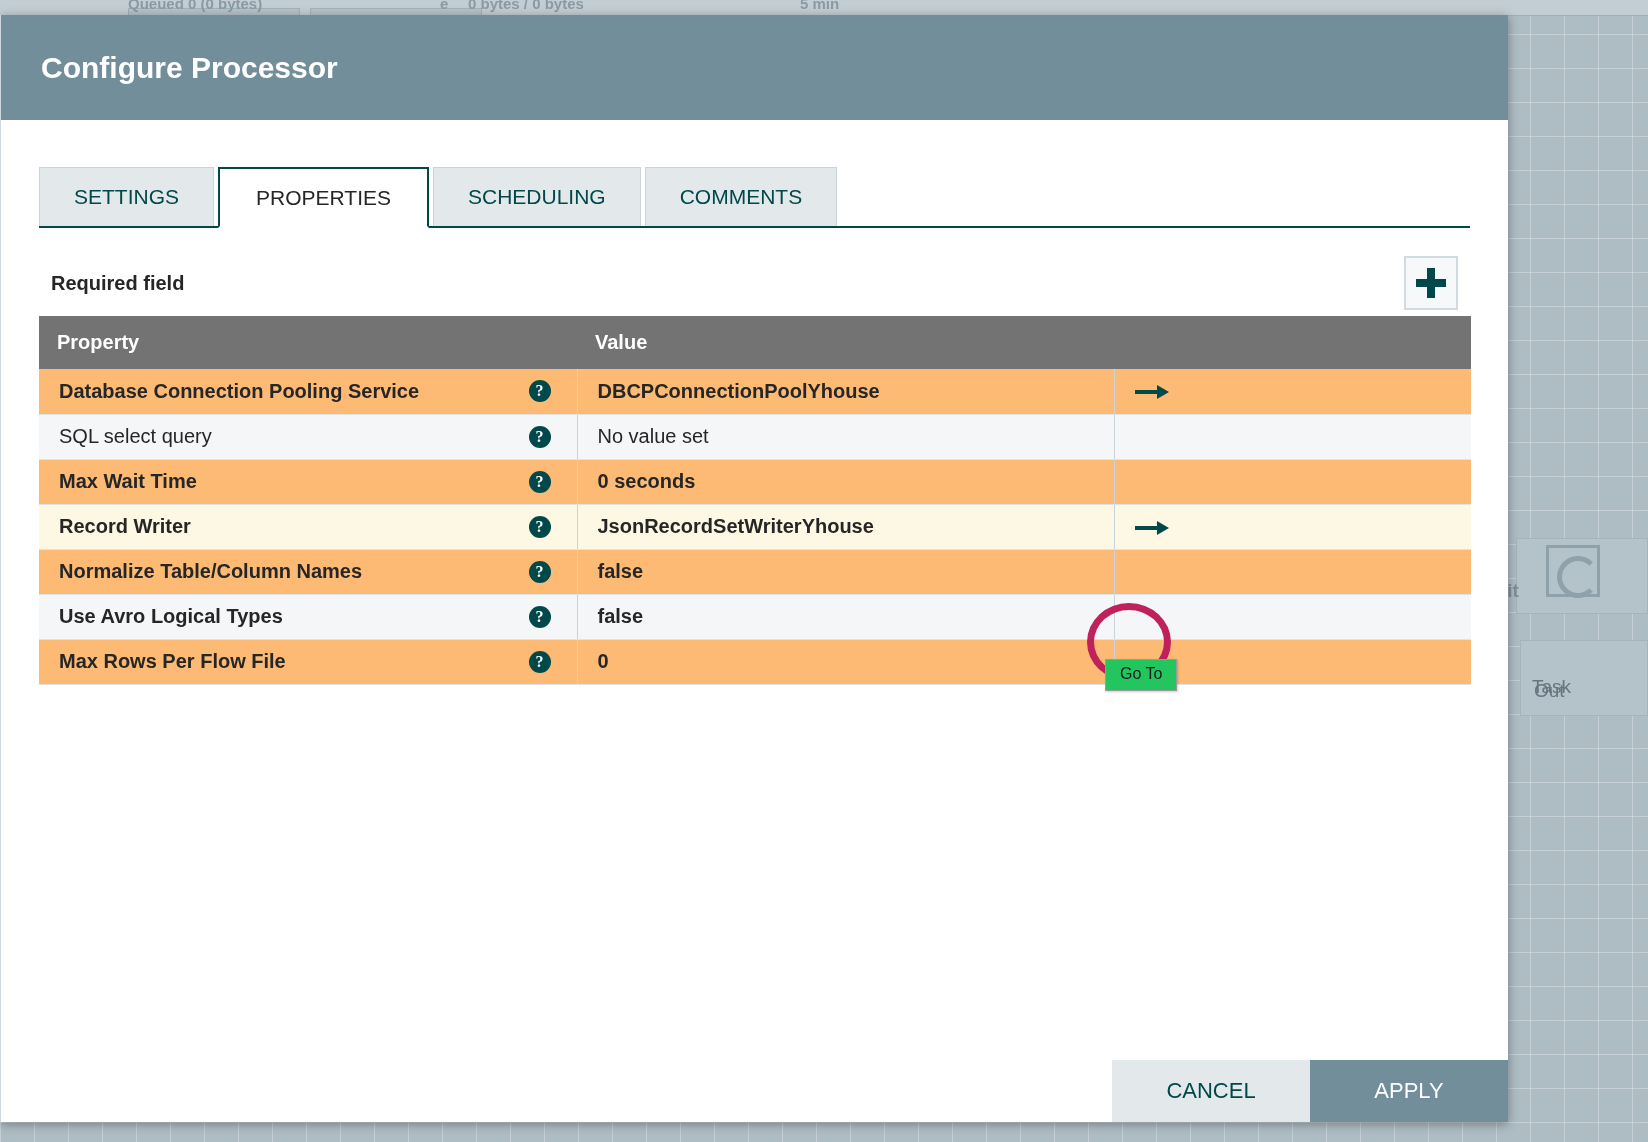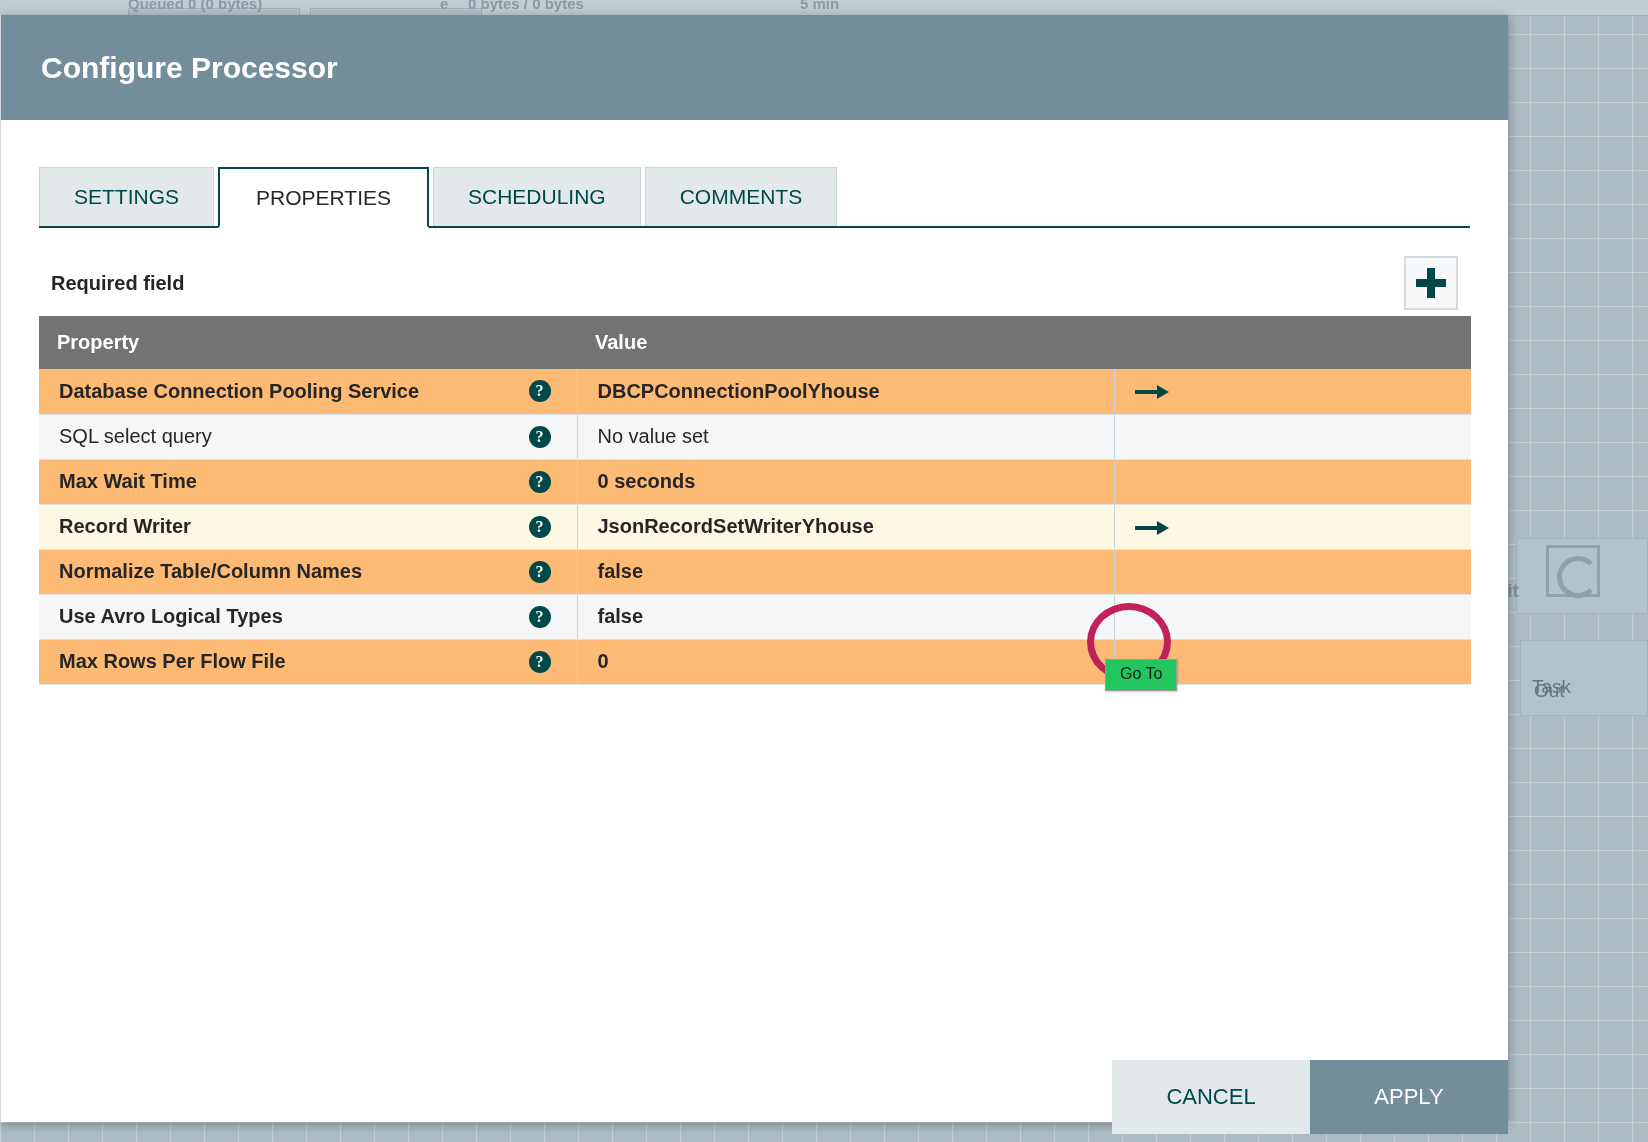--- a/index.html
+++ b/index.html
@@ -323,21 +323,21 @@
   
   #dialog-footer {
     flex: 0 0 auto;
     height: 62px;
     display: flex;
     justify-content: flex-end;
     margin-bottom: 0;
   }
   .footer-button {
     width: 198px;
-    height: 74px;
+    height: 62px;
     font-size: 22px;
     border: none;
     cursor: pointer;
     font-family: "Liberation Sans", sans-serif;
   }
   #cancel-button {
     background: #e3e8eb;
     color: #004849;
   }
   #apply-button {

